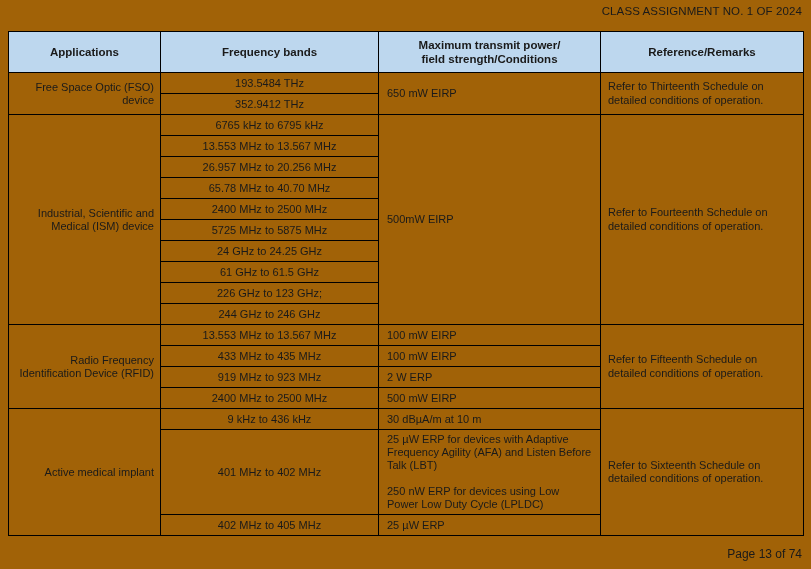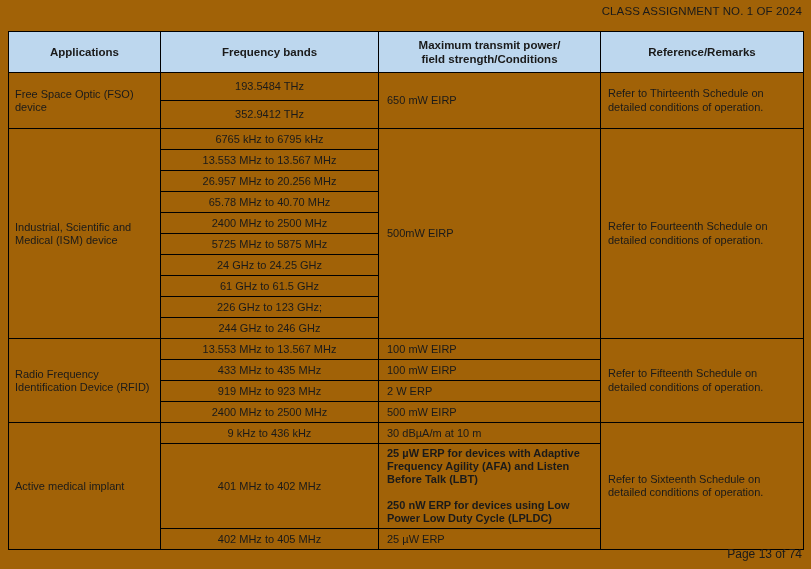--- a/index.html
+++ b/index.html
@@ -43,39 +43,39 @@
   }
   table.freq-table th {
     background: #bdd7ee;
     font-weight: bold;
     font-size: 11.5px;
     line-height: 14px;
     height: 36px;
     text-align: center;
     padding: 2px 4px;
   }
-  .preline { white-space: pre-line; font-weight: bold; }
+  .preline { white-space: pre-line; }
   tr.band-row { height: 21px; }
   tr.band-row-tall { height: 80px; }
   td.app-cell {
-    text-align: left;
+    text-align: right;
     padding: 2px 6px;
     line-height: 13px;
   }
   td.band-cell {
     text-align: center;
     padding: 1px 26px;
   }
   td.power-cell {
     text-align: left;
     padding: 3px 8px;
   }
   td.ref-cell {
     text-align: left;
-    padding: 14px 7px;
+    padding: 4px 7px;
     line-height: 13.5px;
   }
   .footer-page {
     position: absolute;
     top: 547px;
     right: 9px;
     font-size: 12px;
     color: #1a1a1a;
     white-space: nowrap;
   }

